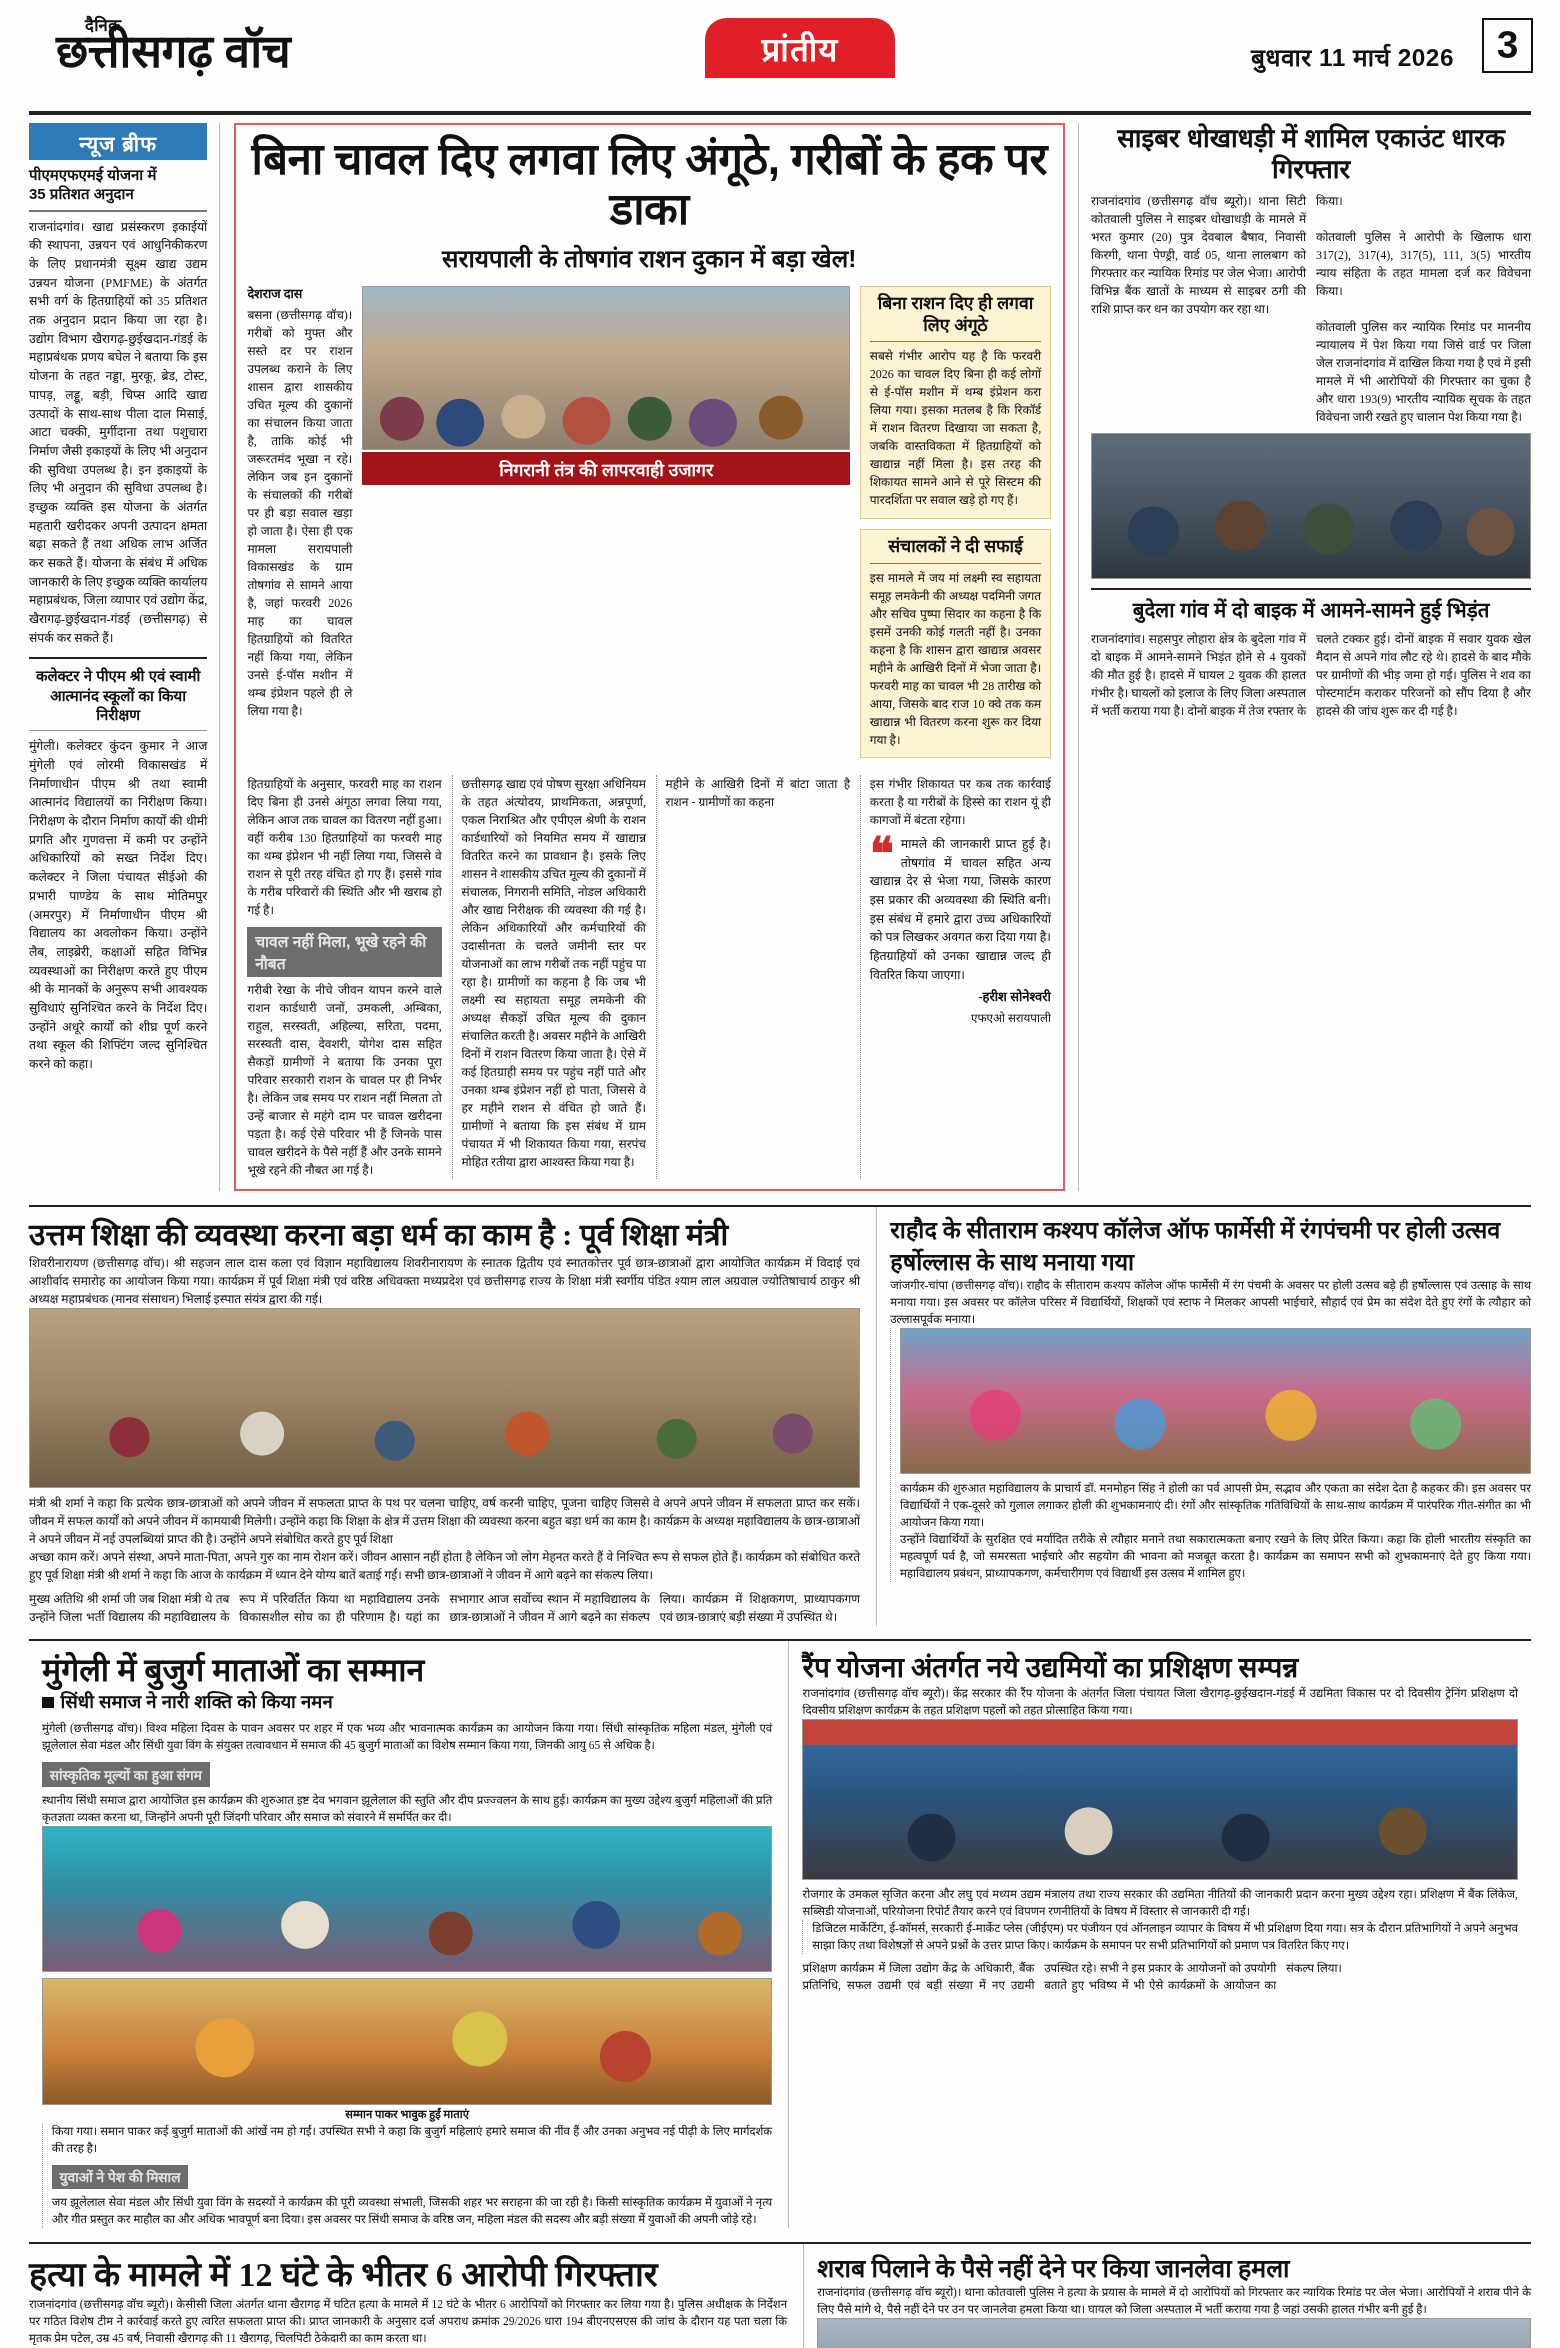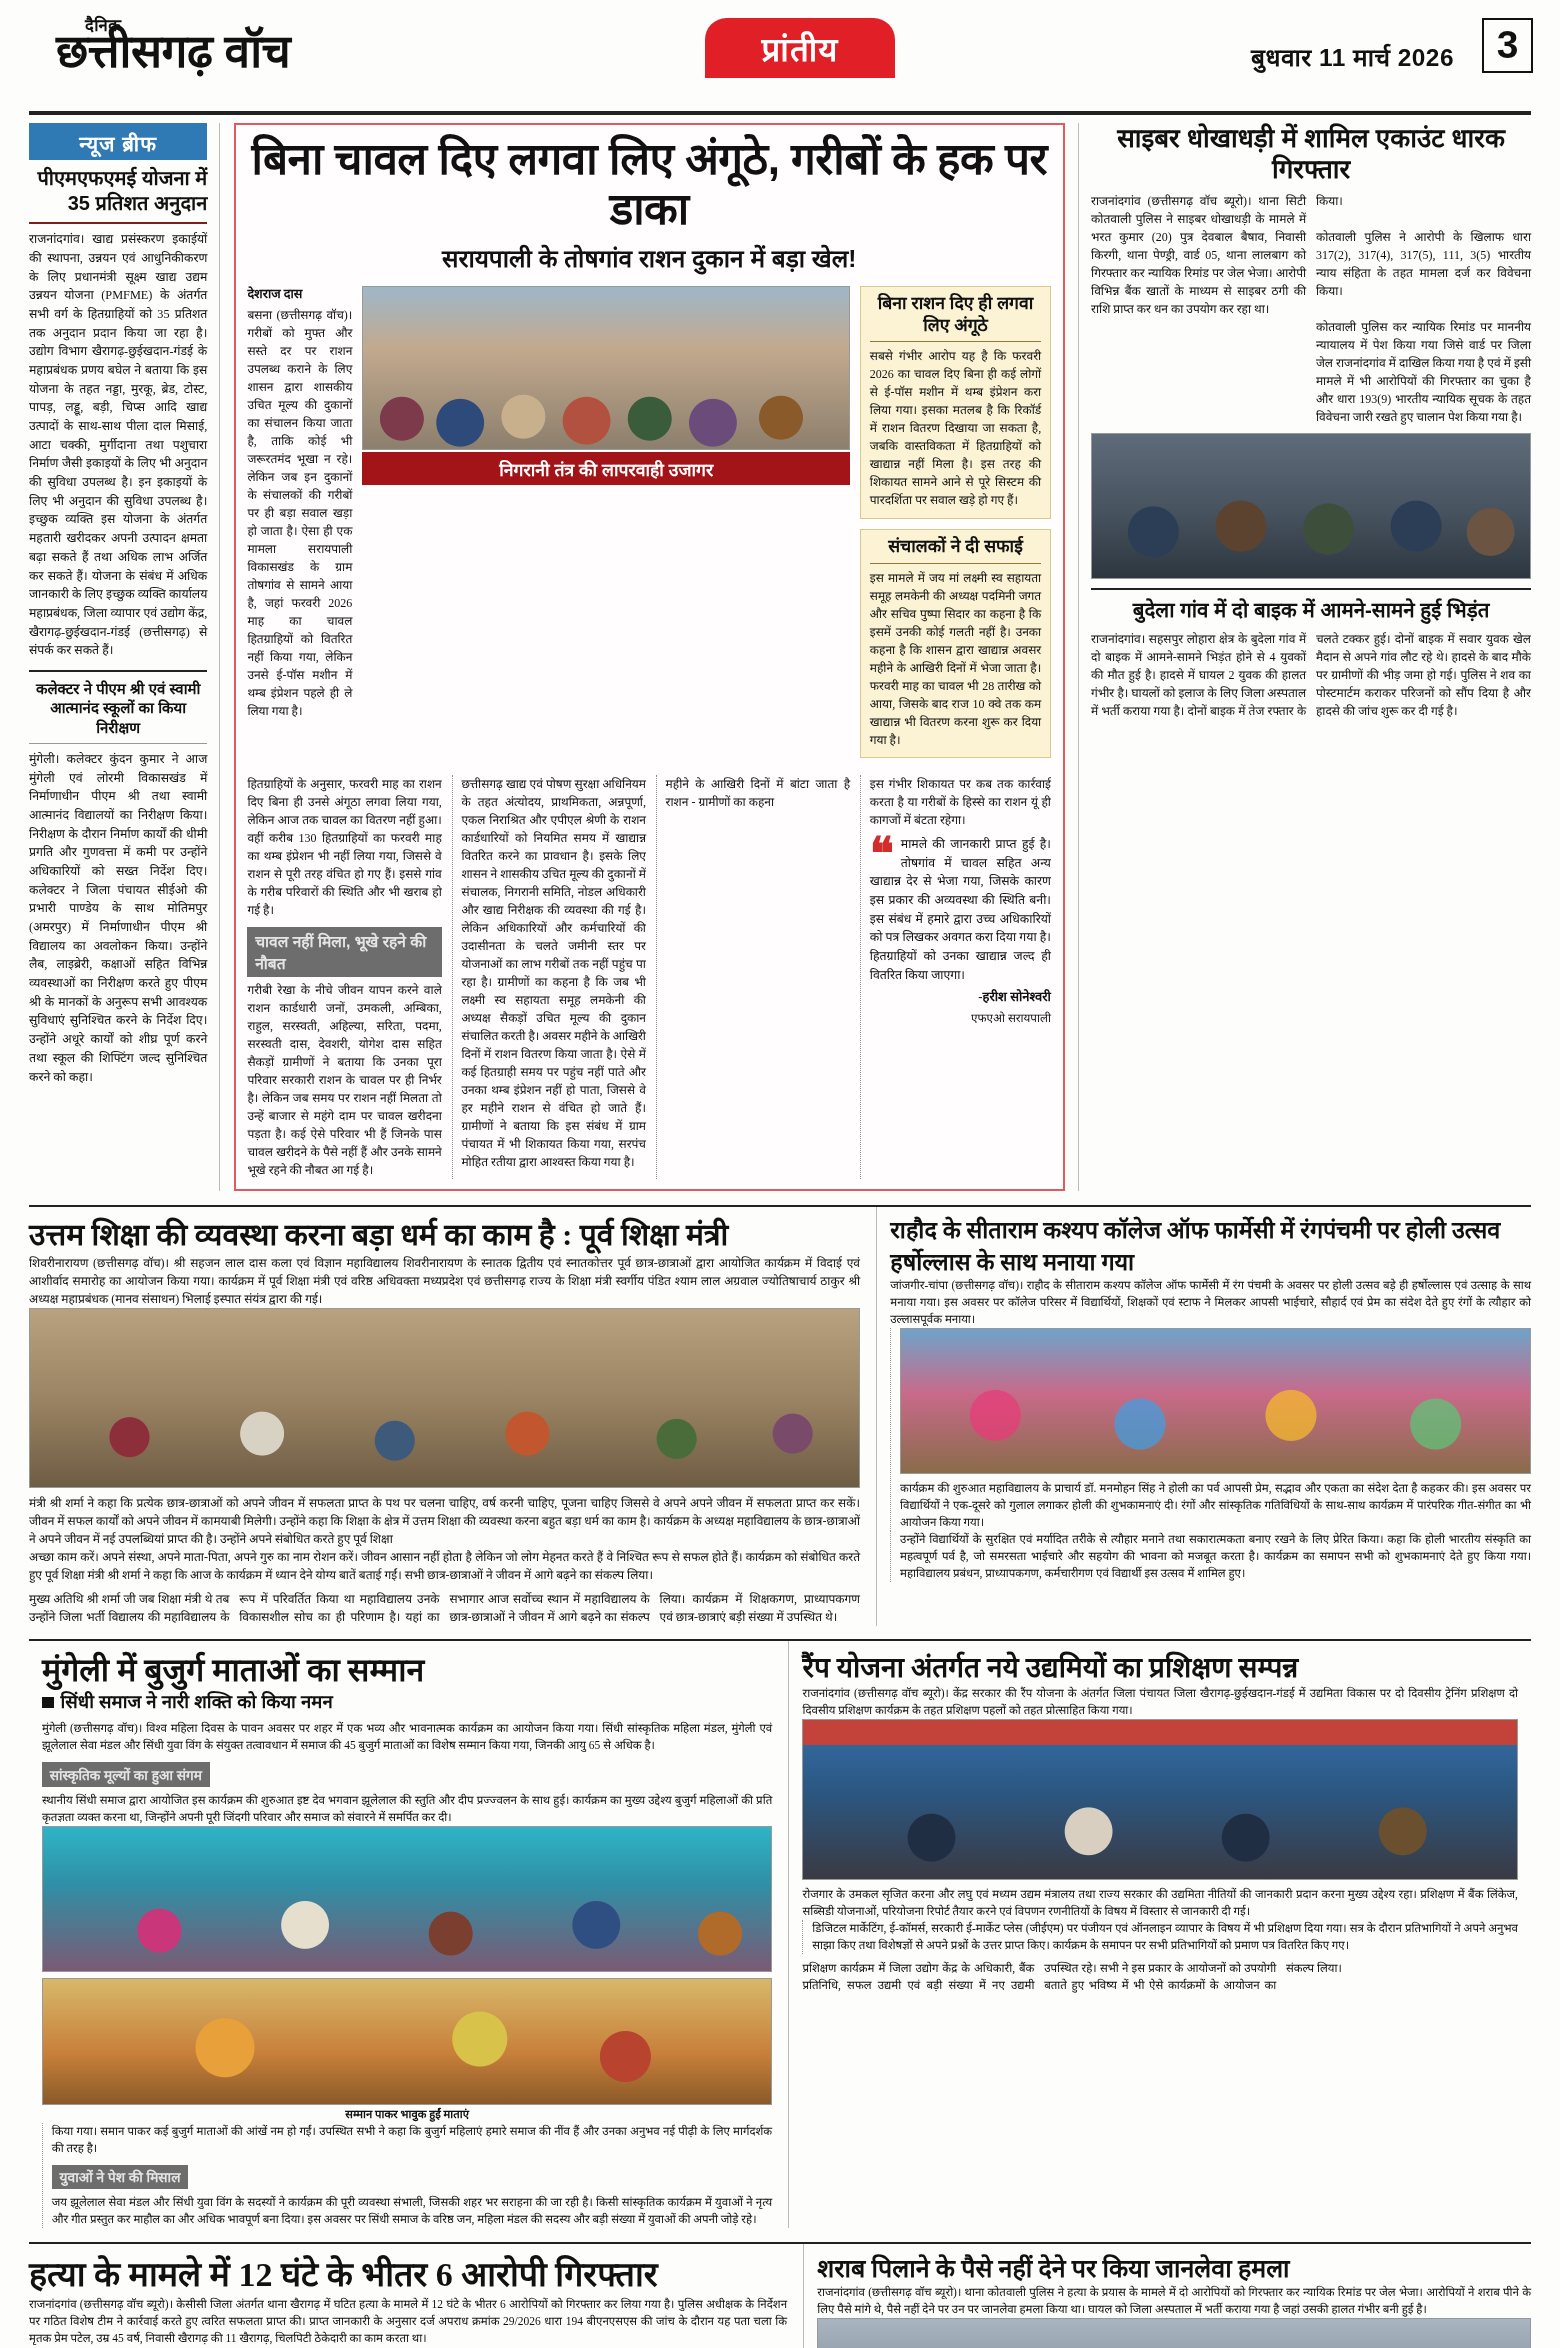--- a/index.html
+++ b/index.html
@@ -72,24 +72,24 @@
   .rail { border-right: 1px solid #bbb; padding-right: 11.7px; }
   .rail-band {
     background: #2f79b5; color: #fff;
     font-family: "Liberation Sans", sans-serif;
     font-size: 20.5px; font-weight: 700;
     text-align: center; padding: 5.9px 0 3.9px 0;
     letter-spacing: 1px;
   }
   .rail-head {
     font-family: "Liberation Sans", sans-serif;
-    font-size: 20px; font-weight: 700;
-    text-align: right; line-height: 1.25;
+    font-size: 15px; font-weight: 700;
+    text-align: left; line-height: 1.25;
     padding: 5.9px 0 5.9px 0;
-    border-bottom: 2px solid #7f1d1d;
+    border-bottom: 2px solid #737373;
   }
   .rail-body {
     font-size: 12.3px; line-height: 1.52;
     text-align: justify; padding-top: 5.9px;
     hyphens: auto;
   }
   .rail-sub {
     font-family: "Liberation Sans", sans-serif;
     font-size: 15px; font-weight: 700;
     line-height: 1.3; text-align: center;

